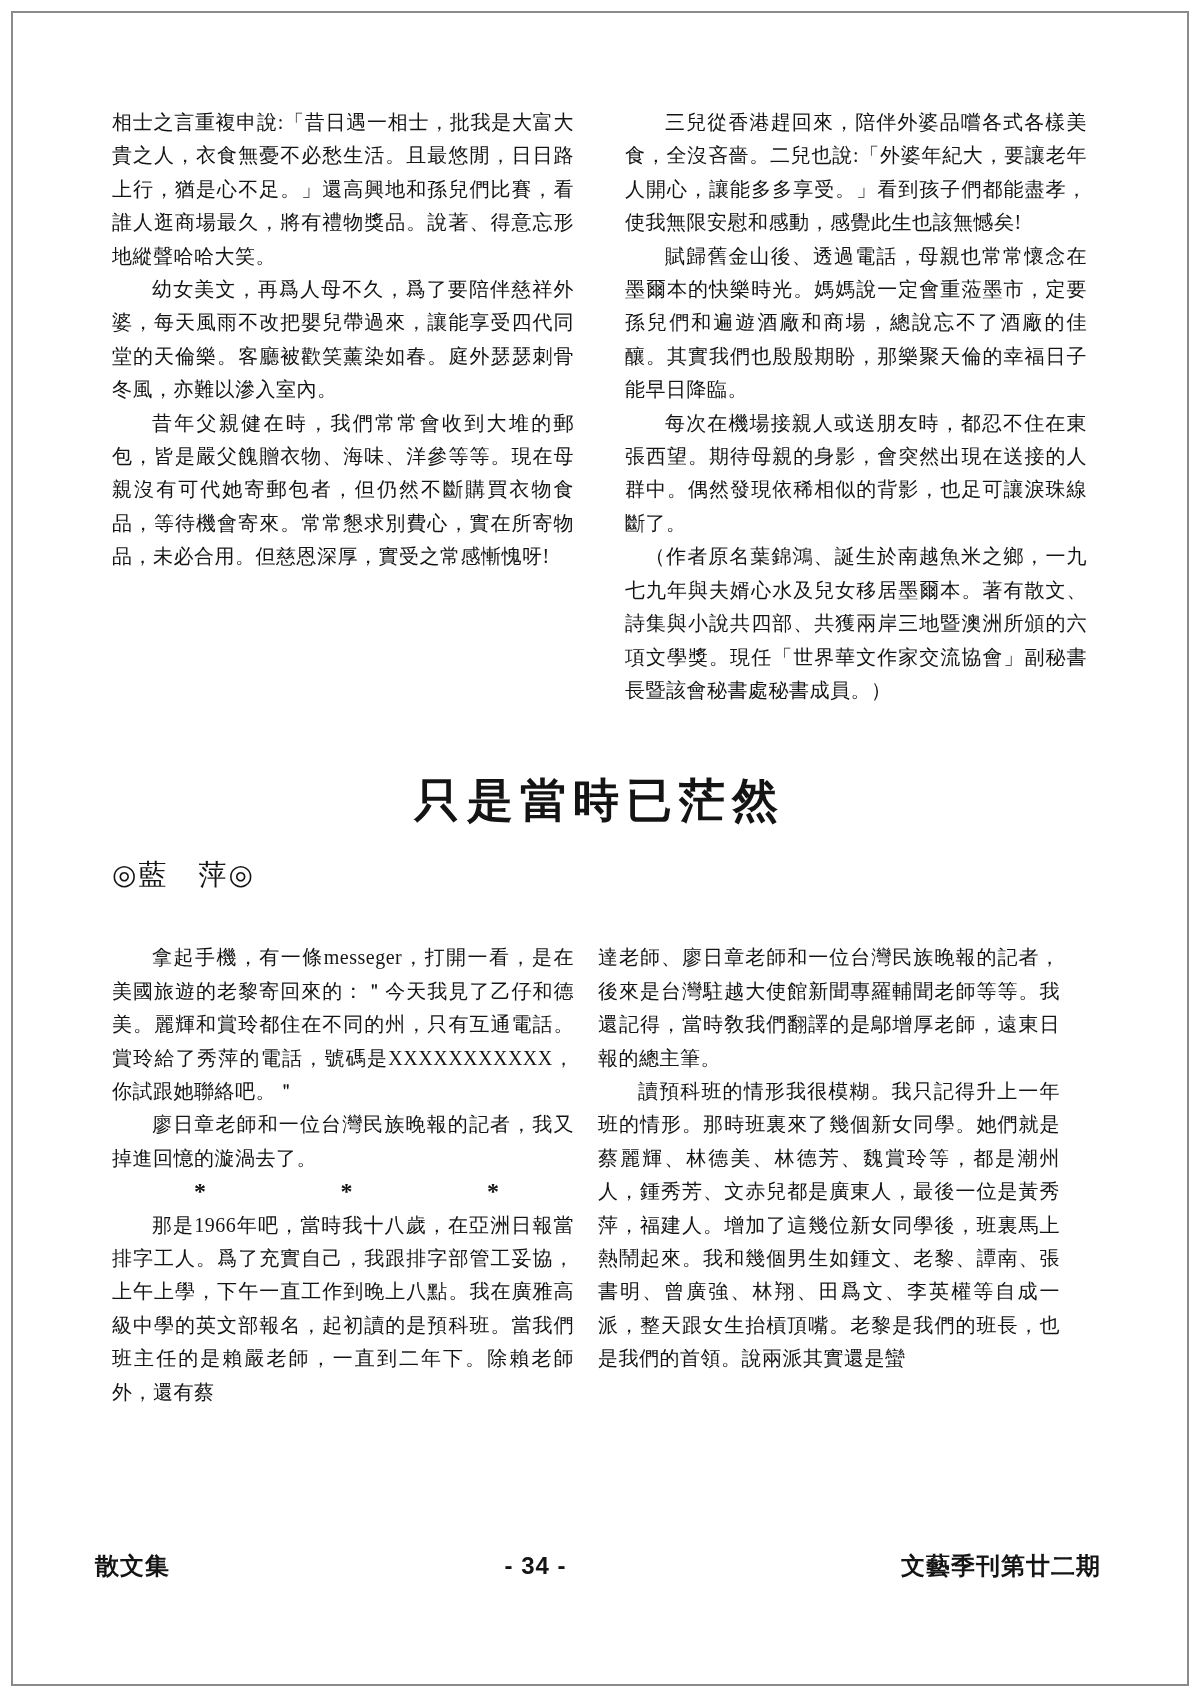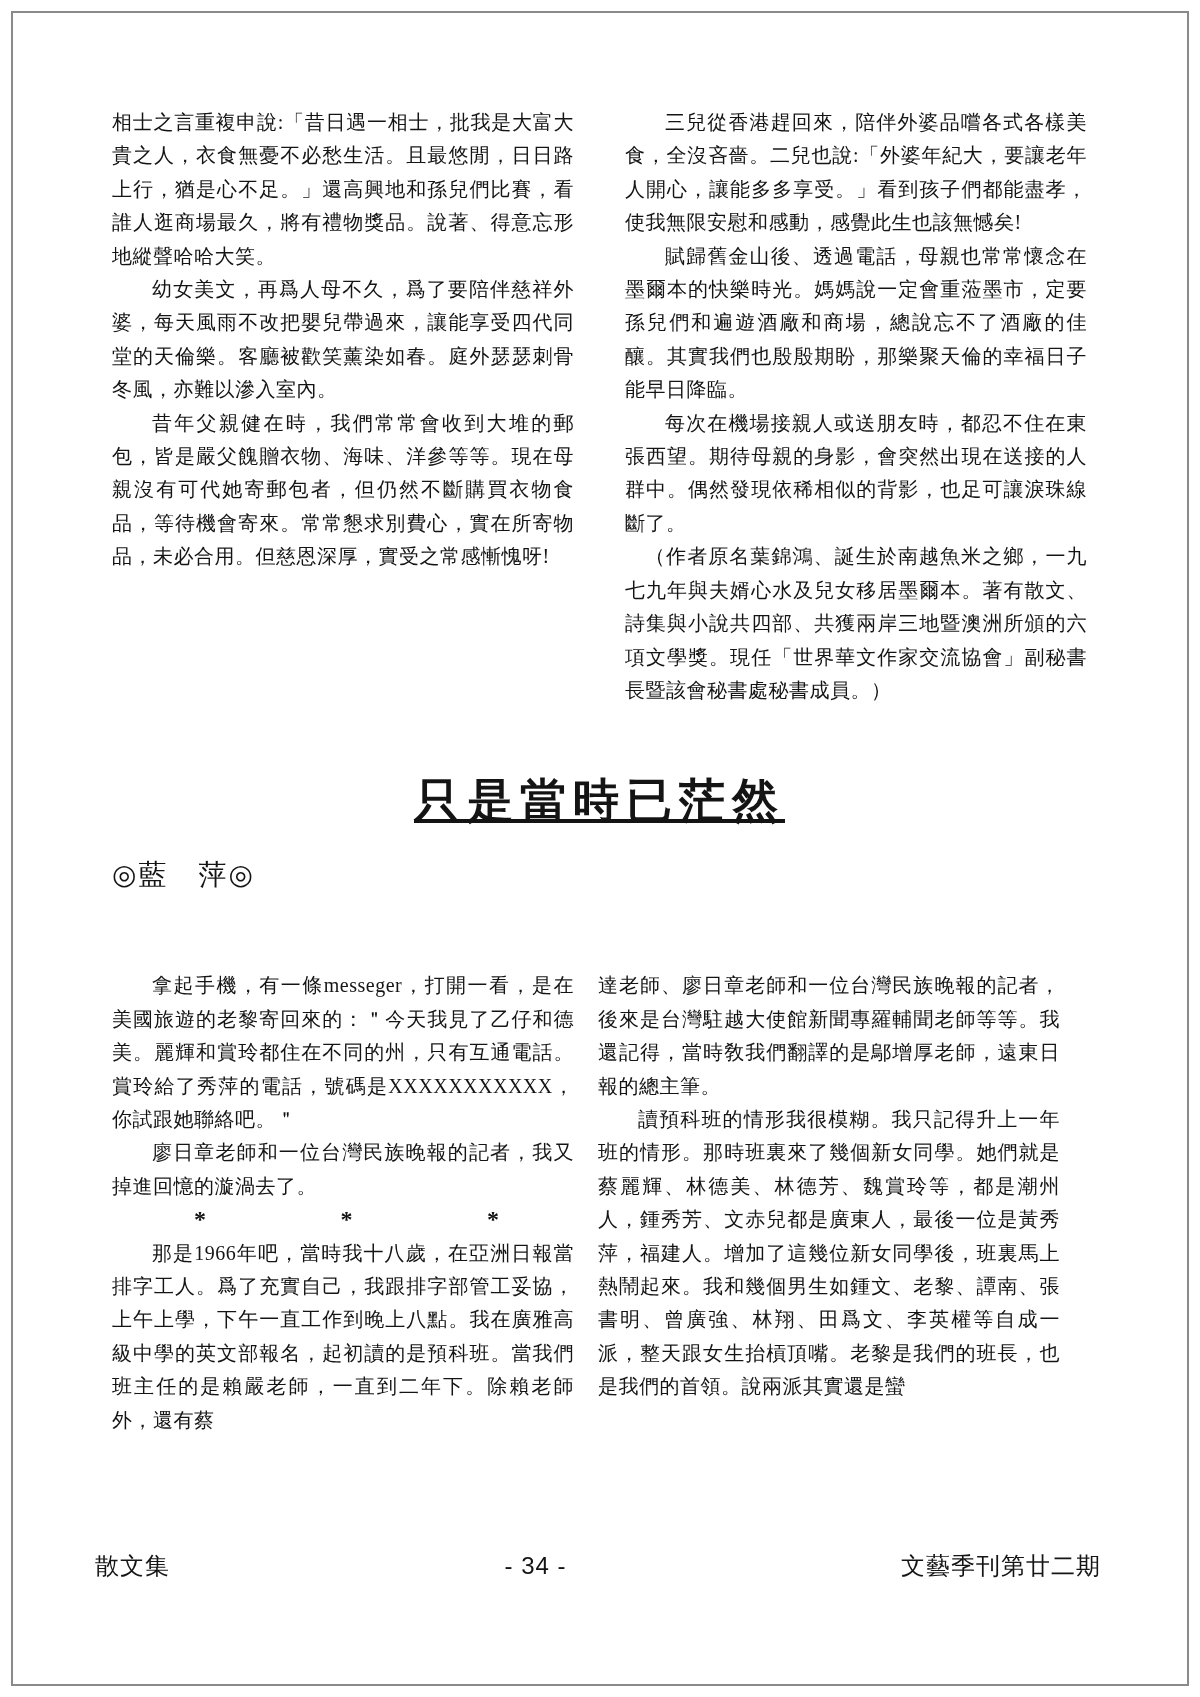--- a/index.html
+++ b/index.html
@@ -31,56 +31,55 @@
     text-align: justify;
     text-justify: inter-ideograph;
   }
   .indent   { text-indent: 2em; }
   .noindent { text-indent: 0; }
   .bio-indent { text-indent: 1em; }
   .date-line { text-align: right; padding-right: 6px; }
   .title-block {
     margin-top: 66px;
     text-align: center;
-    text-decoration: underline;
   }
   .article-title {
     font-size: 46px;
     line-height: 56px;
     font-weight: bold;
     letter-spacing: 7px;
     margin: 0;
   }
   .author-line {
     margin-top: 28px;
     text-align: left;
     font-size: 28px;
     line-height: 36px;
     letter-spacing: 2px;
   }
-  .columns.second { margin-top: 76px; gap: 24px; }
+  .columns.second { margin-top: 48px; gap: 24px; }
   .star-separator {
     display: flex;
     justify-content: space-between;
     width: 305px;
     margin-left: 82px;
     font-size: 24px;
     line-height: 33.4px;
     font-weight: bold;
   }
   .footer {
     position: absolute;
     left: 95px; top: 1550px;
     width: 1006px;
     display: flex;
     justify-content: space-between;
     align-items: baseline;
     font-family: "Liberation Sans", "DejaVu Sans", sans-serif;
     font-size: 24px;
-    font-weight: normal;
+    font-weight: bold;
     letter-spacing: 1px;
   }
 </style>
 </head>
 <body>
 
 <div class="page-frame"></div>
 
 <div class="content">
 

